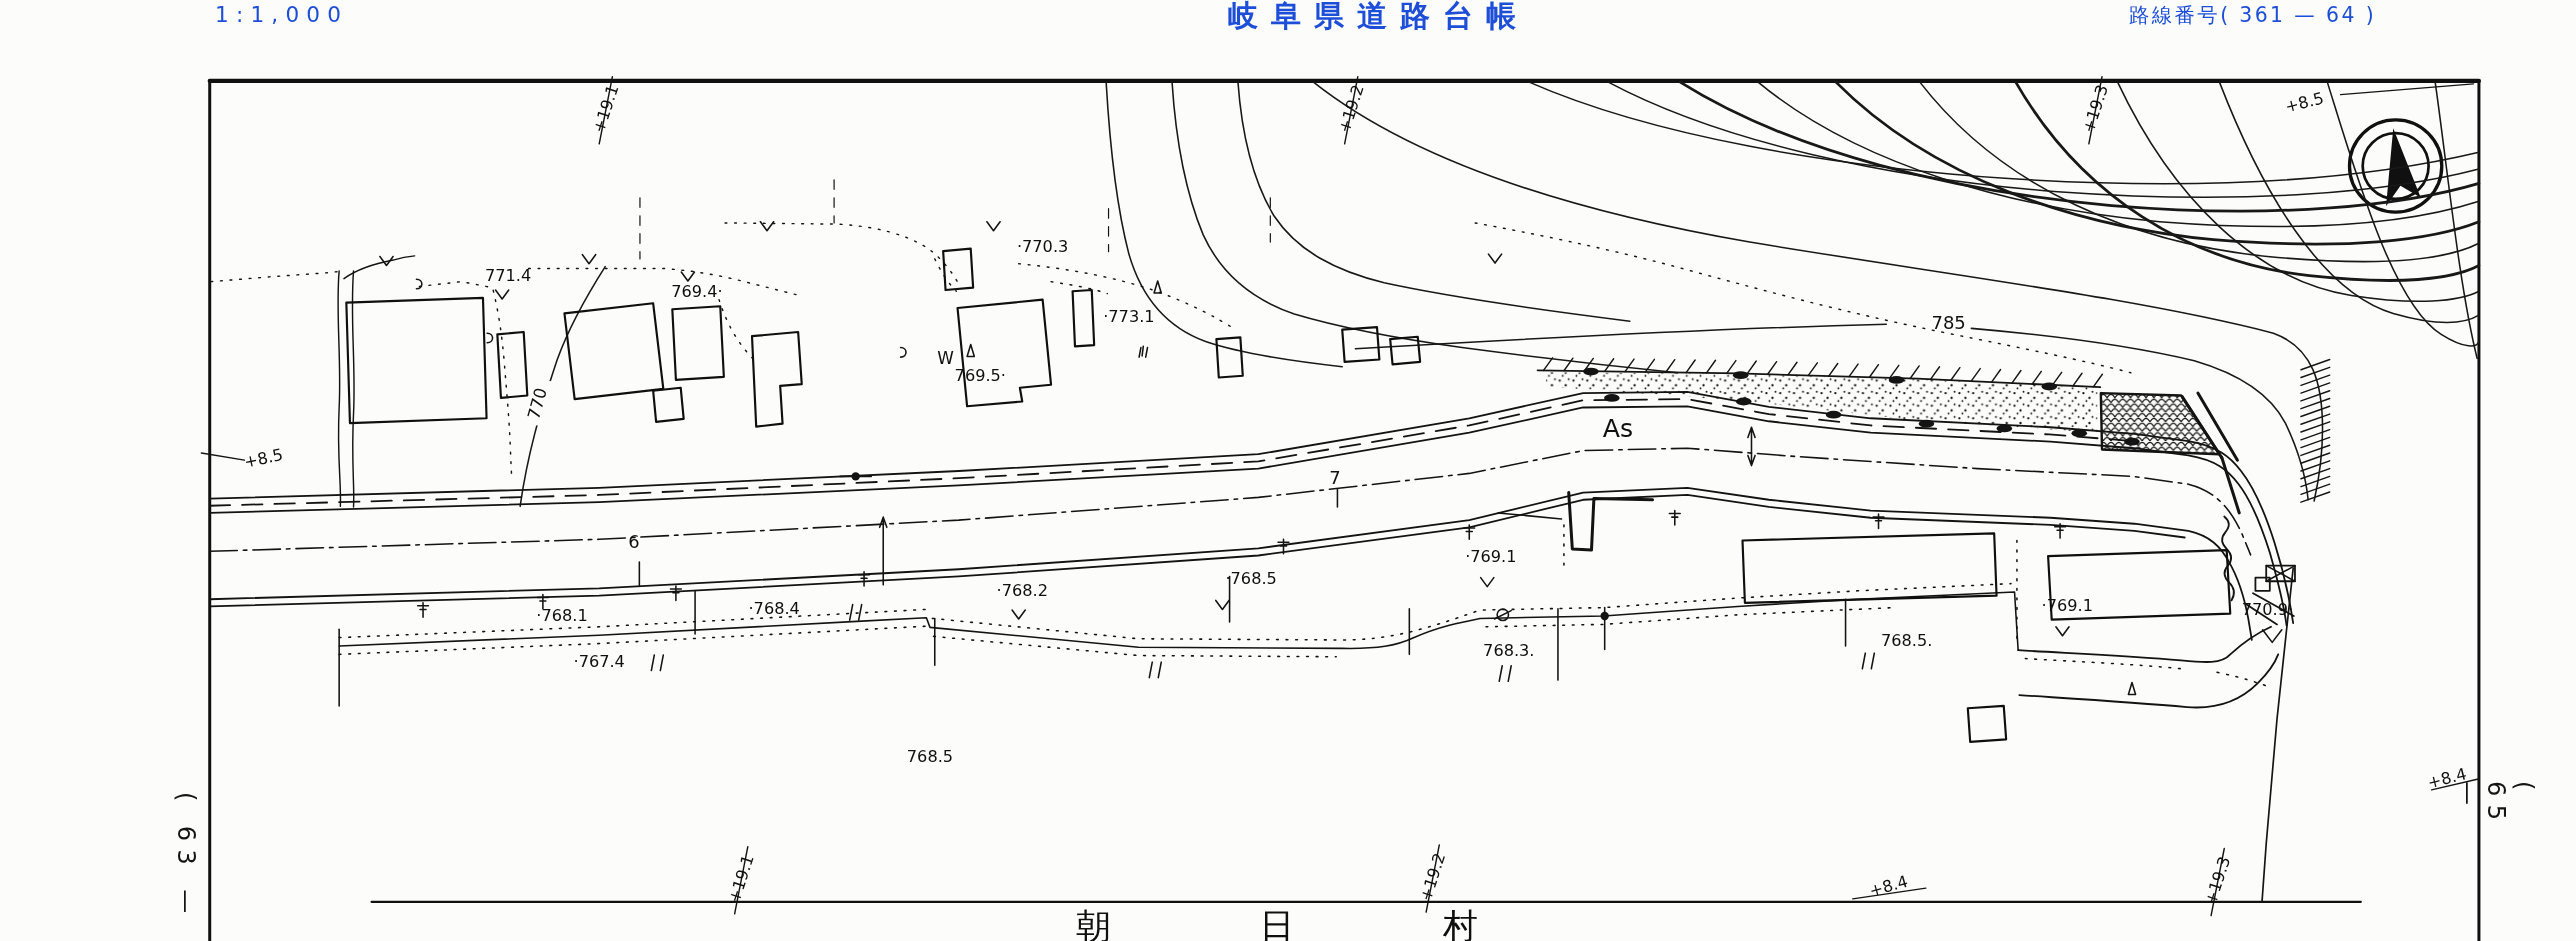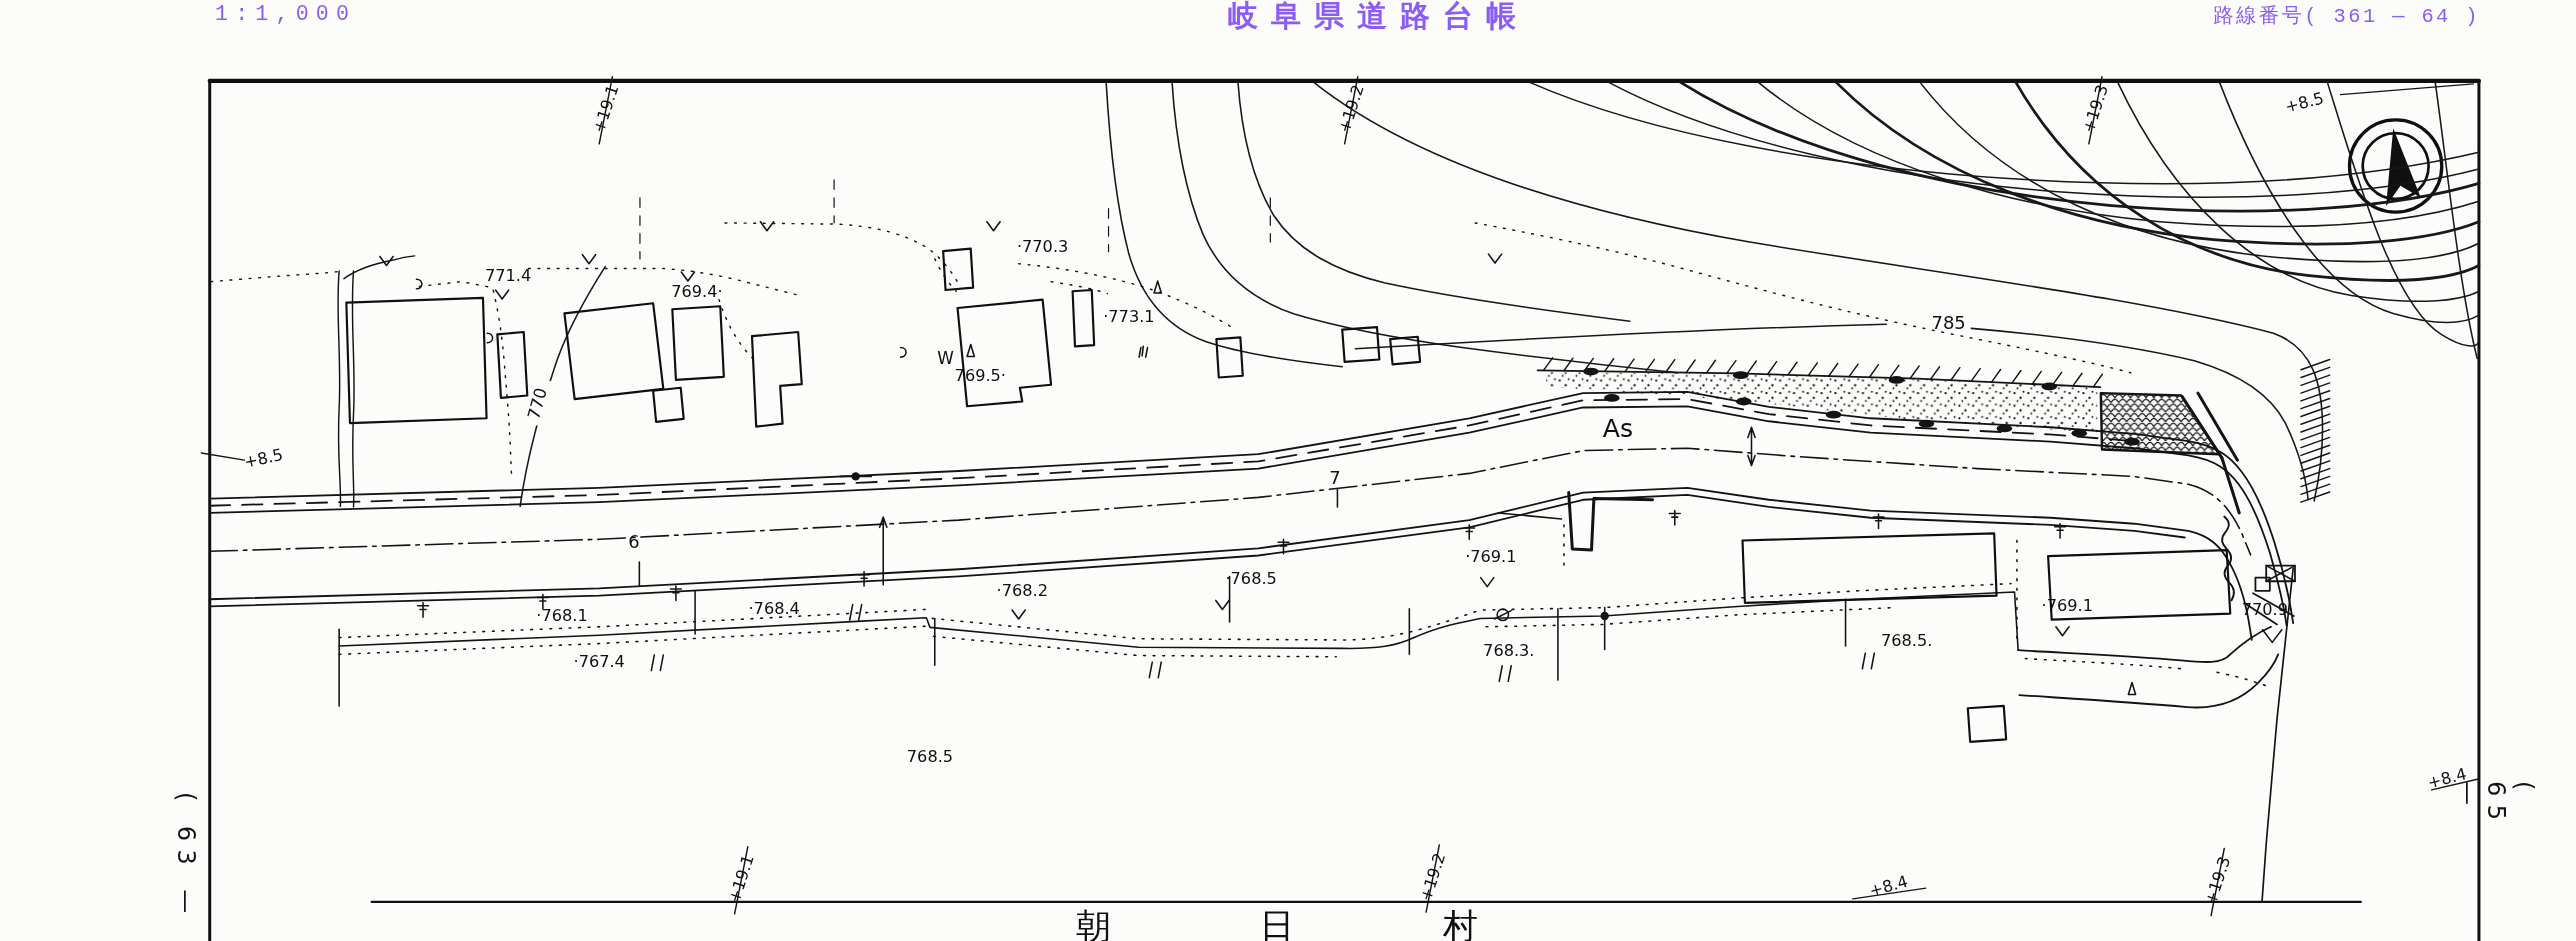--- a/index.html
+++ b/index.html
@@ -1,21 +1,21 @@
 <!DOCTYPE html>
 <html style="font-size:9.6px"><head>
 <meta charset="utf-8">
 <style>
   html,body{margin:0;padding:0;background:#e8e8e4;}
   .sheet{position:relative;width:2576px;height:942px;background:#fcfcfa;overflow:hidden;
          font-family:"DejaVu Sans",sans-serif;color:#141414;}
-  .hdr{position:absolute;white-space:nowrap;color:#8b5cf6;font-family:Liberation Mono, monospace;}
+  .hdr{position:absolute;white-space:nowrap;color:#1d4ed8;}
   .hdr-scale{left:215px;top:2.4px;width:192px;font-size:21.6px;letter-spacing:7.2px;font-weight:500;}
   .hdr-title{left:1103px;top:-3.6px;width:551px;text-align:center;font-size:30px;font-weight:700;letter-spacing:13px;}
-  .hdr-route{left:2025px;top:1.2px;width:455px;text-align:right;font-size:20.4px;letter-spacing:2.4px;font-weight:500;}
+  .hdr-route{left:2025px;top:1.2px;width:455px;text-align:center;font-size:20.4px;letter-spacing:2.4px;font-weight:500;}
   .sheet-ref{position:absolute;font-size:24px;letter-spacing:8.4px;font-weight:500;transform-origin:left top;transform:rotate(90deg);}
   .ref-left{left:200px;top:792px;}
   .ref-right{left:2538px;top:781px;}
   svg text{fill:#101010;}
   .lab{font-family:"DejaVu Sans",sans-serif;}
 </style>
 </head>
 <body>
 
 <div class="sheet">

